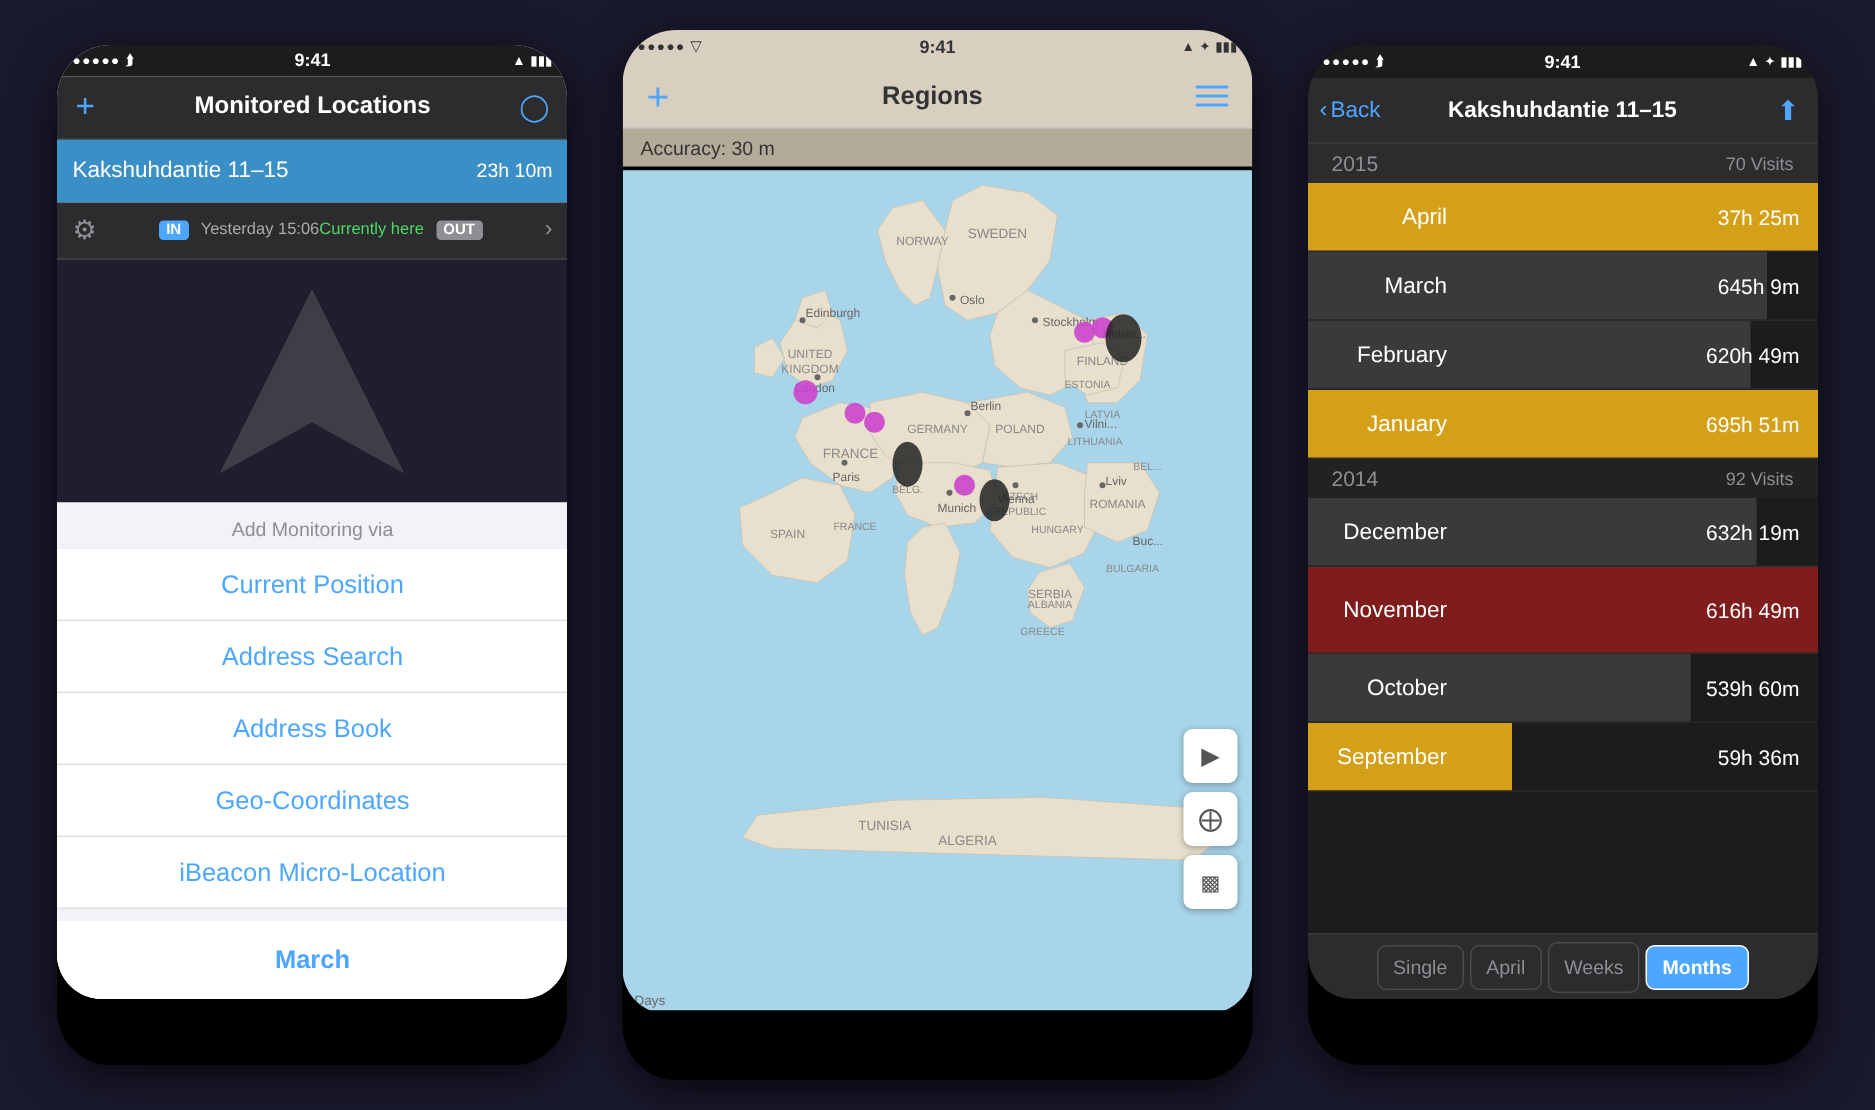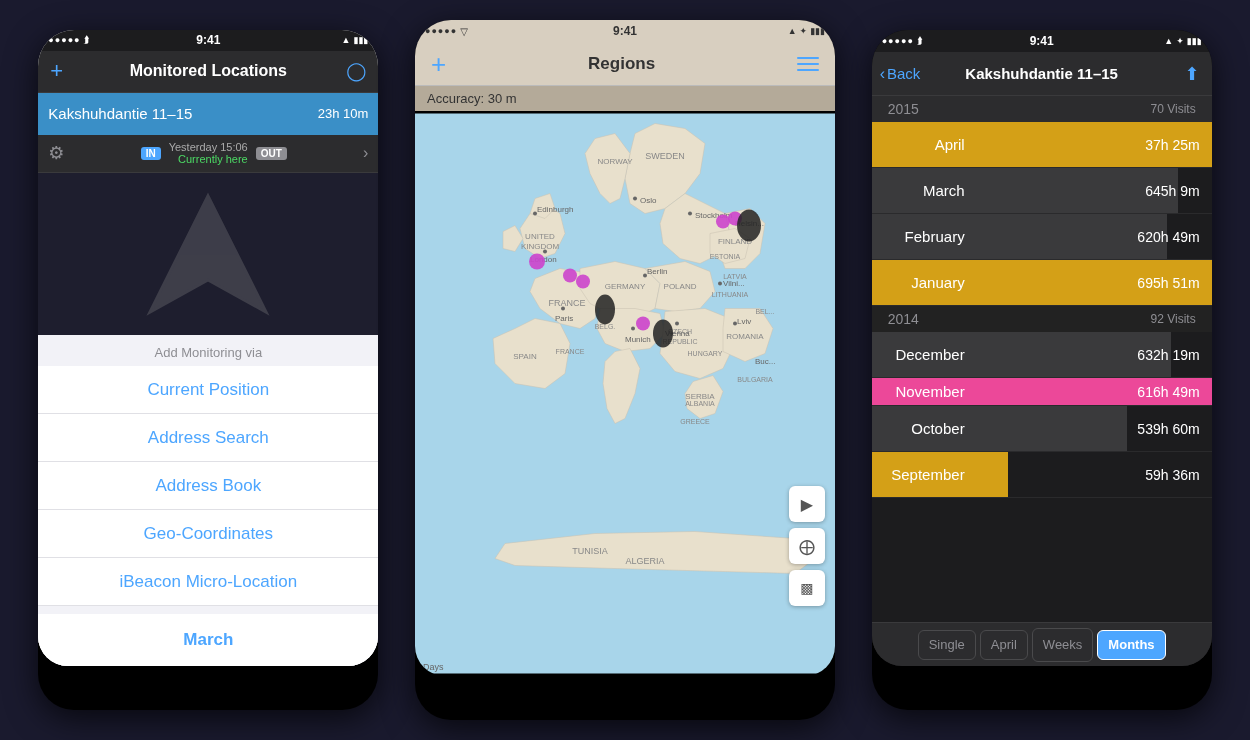--- a/index.html
+++ b/index.html
@@ -153,21 +153,21 @@
 
       <div style="background:#3a8fc7;height:44px;display:flex;align-items:center;padding:0 10px;justify-content:space-between;">
         <span style="color:#fff;font-size:15px;font-weight:500;">Kakshuhdantie 11–15</span>
         <span style="color:#fff;font-size:13px;">23h 10m</span>
       </div>
 
       <div style="background:#2c2c2e;height:40px;display:flex;align-items:center;padding:0 10px;justify-content:space-between;border-bottom:1px solid #3a3a3c;">
         <span style="color:#8e8e93;font-size:18px;">⚙</span>
         <div style="display:flex;align-items:center;gap:8px;">
           <span style="background:#4da6ff;color:#fff;font-size:10px;font-weight:700;padding:1px 5px;border-radius:3px;">IN</span>
-          <div style="display:flex;flex-direction:column;align-items:flex-end;">
+          <div style="display:flex;flex-direction:row;align-items:center;">
             <span style="color:#aaa;font-size:11px;">Yesterday 15:06</span>
             <span style="color:#4cd964;font-size:11px;">Currently here</span>
           </div>
           <span style="background:#8e8e93;color:#fff;font-size:10px;font-weight:700;padding:1px 5px;border-radius:3px;">OUT</span>
         </div>
         <span style="color:#8e8e93;font-size:16px;">›</span>
       </div>
 
       <div style="background:#1e1e2e;height:170px;display:flex;align-items:center;justify-content:center;overflow:hidden;">
         <svg width="130" height="130" viewBox="0 0 100 100" opacity="0.3">
@@ -421,21 +421,21 @@
           <span style="color:#8e8e93;font-size:14px;">2014</span>
           <span style="color:#8e8e93;font-size:12px;">92 Visits</span>
         </div>
 
         <div style="display:flex;align-items:center;height:46px;position:relative;overflow:hidden;border-bottom:1px solid #2a2a2c;">
           <div style="position:absolute;top:0;left:0;width:88%;height:100%;background:#3a3a3c;z-index:0;"></div>
           <span style="color:#fff;font-size:15px;width:105px;text-align:right;padding-right:12px;flex-shrink:0;position:relative;z-index:1;">December</span>
           <span style="color:#fff;font-size:14px;margin-left:auto;padding-right:12px;position:relative;z-index:1;">632h 19m</span>
         </div>
 
-        <div style="display:flex;align-items:center;height:28px;position:relative;overflow:hidden;border-bottom:1px solid #2a2a2c;background:#ec4899;">
+        <div style="display:flex;align-items:center;height:58px;position:relative;overflow:hidden;border-bottom:1px solid #2a2a2c;background:#7f1d1d;">
           <span style="color:#fff;font-size:15px;width:105px;text-align:right;padding-right:12px;flex-shrink:0;position:relative;z-index:1;">November</span>
           <span style="color:#fff;font-size:14px;margin-left:auto;padding-right:12px;position:relative;z-index:1;">616h 49m</span>
         </div>
 
         <div style="display:flex;align-items:center;height:46px;position:relative;overflow:hidden;border-bottom:1px solid #2a2a2c;">
           <div style="position:absolute;top:0;left:0;width:75%;height:100%;background:#3a3a3c;z-index:0;"></div>
           <span style="color:#fff;font-size:15px;width:105px;text-align:right;padding-right:12px;flex-shrink:0;position:relative;z-index:1;">October</span>
           <span style="color:#fff;font-size:14px;margin-left:auto;padding-right:12px;position:relative;z-index:1;">539h 60m</span>
         </div>
 

